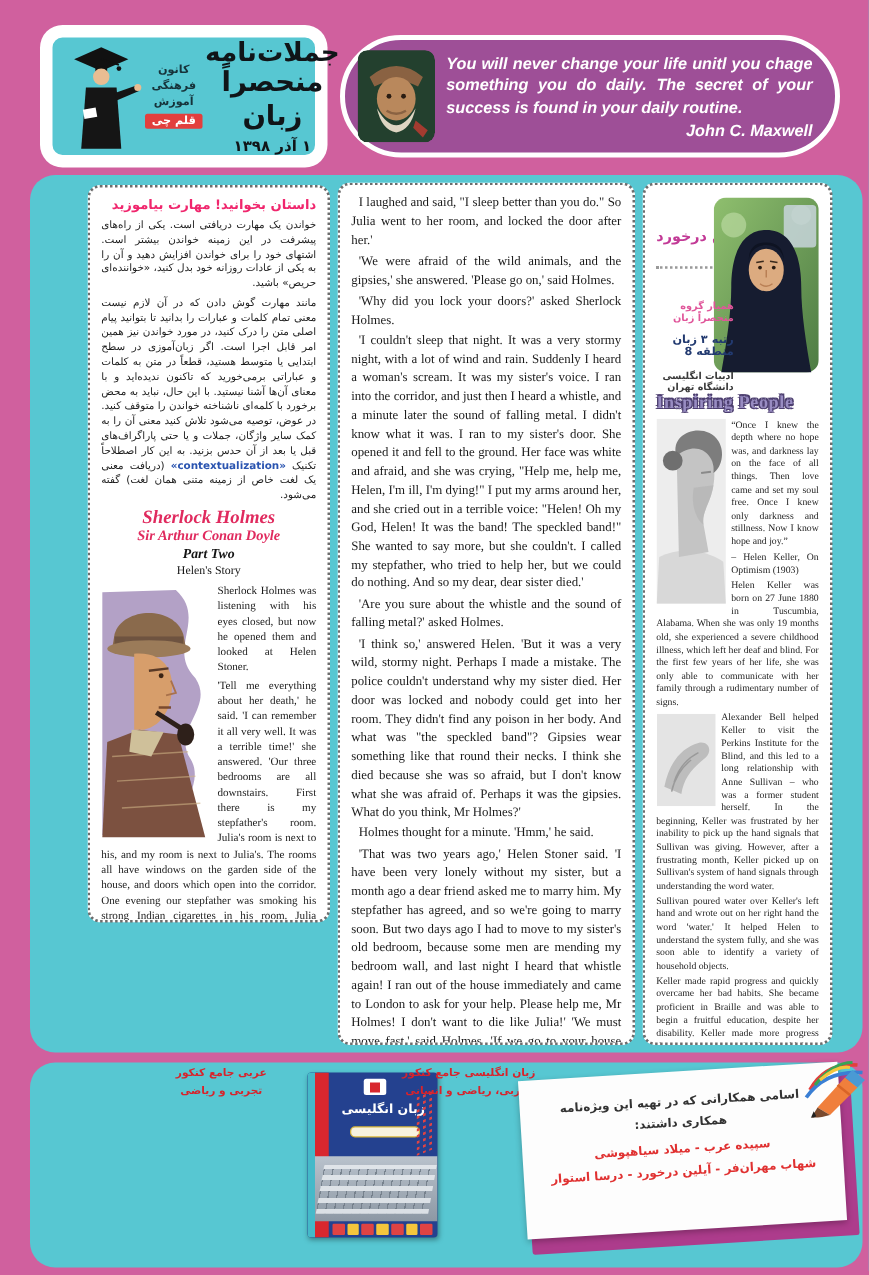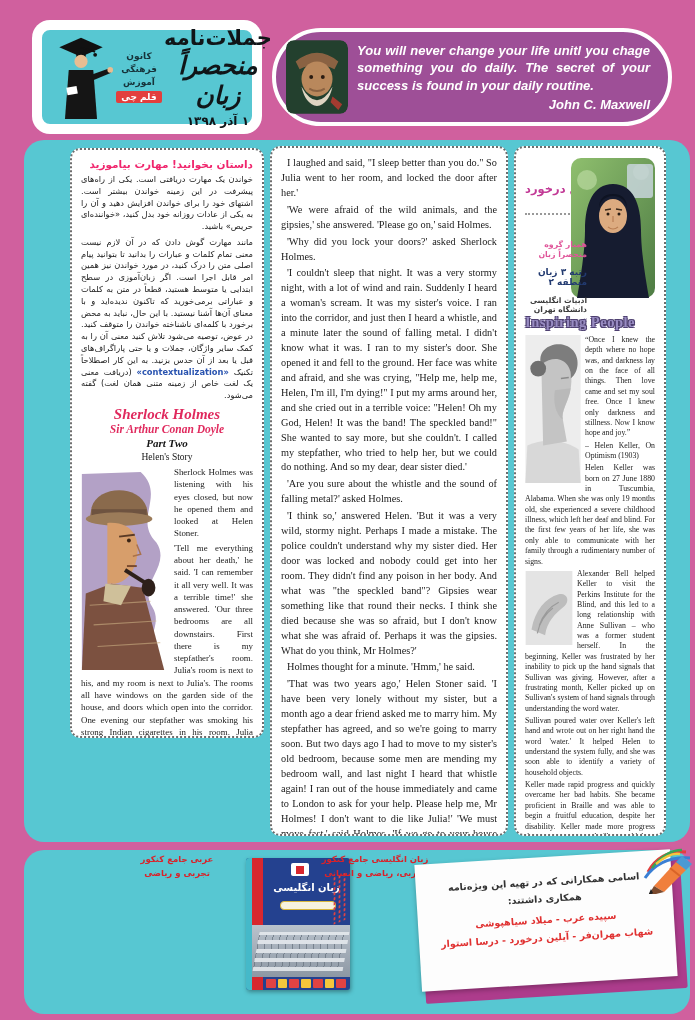--- a/index.html
+++ b/index.html
@@ -15,21 +15,21 @@
     background:#57c7d2;border:8px solid #ffffff;border-radius:16px;
     box-shadow:0 0 0 2px #ffffff;box-sizing:border-box;
     display:flex;align-items:center;padding:4px 6px;gap:2px;
   }
   .grad-wrap{width:66px;height:96px;flex-shrink:0;}
   .org-stack{display:flex;flex-direction:column;align-items:center;gap:1px;width:46px;flex-shrink:0;}
   .org-stack .org-line{font-size:9px;font-weight:bold;color:#16333a;line-height:1.3;}
   .brand-badge{background:#e23f3d;color:#fff;font-size:9px;font-weight:bold;padding:1px 5px;border-radius:2px;margin-top:1px;}
   .masthead-titles{flex:1;text-align:center;direction:rtl;color:#101518;}
   .masthead-titles .t1{font-size:21px;font-weight:bold;line-height:1.15;}
-  .masthead-titles .t2{font-size:25px;font-weight:bold;line-height:1.2;font-style:italic;}
+  .masthead-titles .t2{font-size:22px;font-weight:bold;line-height:1.2;}
   .masthead-titles .dt{font-size:12px;font-weight:bold;margin-top:3px;}
   .quote-box{
     position:absolute;left:272px;top:28px;width:400px;height:98px;
     background:#9e4f97;border:4px solid #ffffff;border-radius:50px;
     box-sizing:border-box;display:flex;align-items:center;gap:9px;
     padding:8px 18px 8px 10px;
   }
   .quote-img{width:62px;height:74px;flex-shrink:0;border-radius:8px;overflow:hidden;}
   .quote-body{flex:1;color:#ffffff;font-family:Liberation Sans, sans-serif;}
   .quote-body p{margin:0;font-size:13px;font-weight:bold;font-style:italic;line-height:1.35;text-align:justify;}
@@ -226,21 +226,21 @@
           <ellipse cx="42" cy="58" rx="14" ry="17" fill="#dcab80"></ellipse>
           <path d="M28,50 C30,34 54,34 56,50 C56,42 52,36 42,36 C32,36 28,42 28,50 Z" fill="#0e1322"></path>
           <path d="M34,52 L40,51 M45,51 L51,52" stroke="#3a2a1c" stroke-width="1.4" fill="none"></path>
           <circle cx="37" cy="56" r="1.5" fill="#2a1c12"></circle>
             <circle cx="48" cy="56" r="1.5" fill="#2a1c12"></circle>
           <path d="M42,58 L42,64 M37,69 Q42,73 47,69" stroke="#b97f54" stroke-width="1.2" fill="none"></path>
         </svg>
       </div>
       <div class="profile-lines">
         <div class="profile-role">همیار گروه منحصراً زبان</div>
-        <div class="profile-rank">رتبه ۳ زبان منطقه ۲</div>
+        <div class="profile-rank">رتبه ۳ زبان منطقه 8</div>
         <div class="profile-univ">ادبیات انگلیسی دانشگاه تهران</div>
       </div>
     </div>
     <div class="inspiring-title">Inspiring People</div>
     <div class="keller">
       <div class="keller-portrait">
         <svg viewBox="0 0 56 150" width="56" height="148">
           <rect width="56" height="150" fill="#ededed"></rect>
           <path d="M2,112 C18,104 40,106 54,116 L56,150 L0,150 Z" fill="#d8d8d8"></path>
           <path d="M16,22 C38,12 50,30 46,54 C44,68 36,76 38,86 L42,108 L18,112 Z" fill="#c4c4c4"></path>

